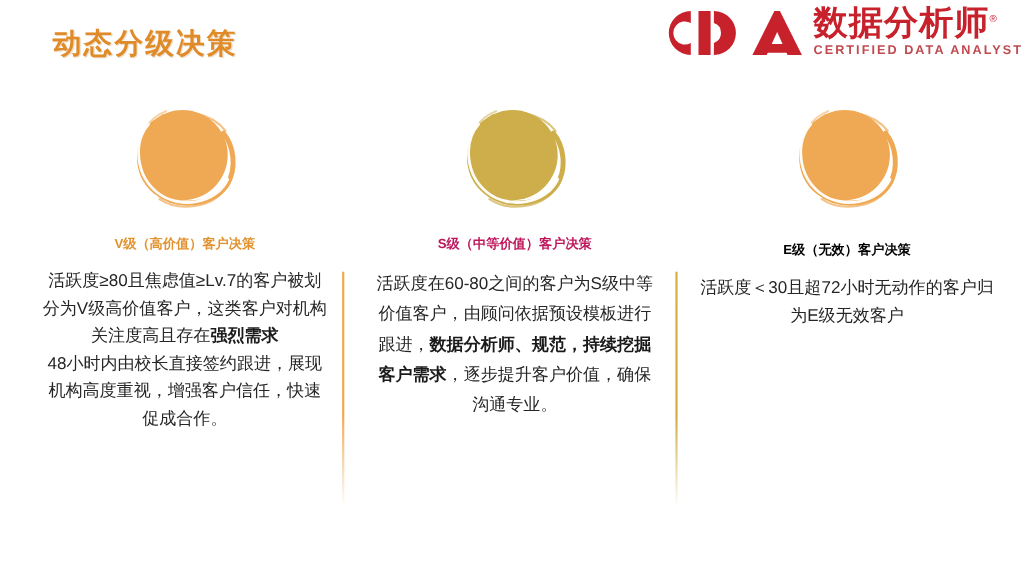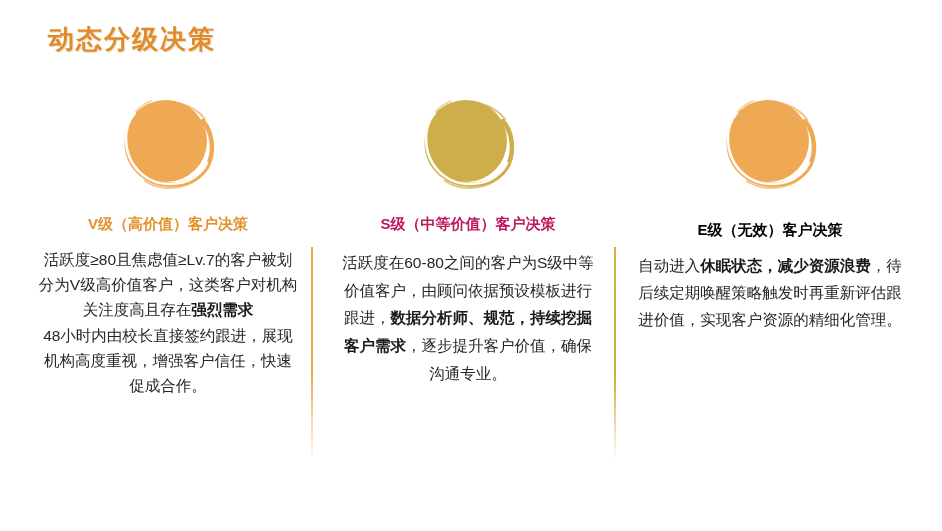--- a/index.html
+++ b/index.html
@@ -102,21 +102,21 @@
     height: 105px;
     display: flex;
     align-items: flex-start;
     justify-content: center;
   }
   .badge {
     display: block;
   }
 
   .col-heading {
-    font-size: 15px;
+    font-size: 12px;
     font-weight: 700;
     line-height: 1.55;
     margin: 8px auto 4px;
     width: 258px;
   }
   .col-1 .col-heading { color: #E2922F; }
   .col-2 .col-heading { color: #be185d; }
   .col-3 .col-heading { color: #000000; }
 
   .col-body {
@@ -153,20 +153,37 @@
     background: linear-gradient(to bottom, #D4B23F 0%, #D0AD3E 62%, rgba(208,173,62,0.05) 100%);
   }
 </style>
 </head>
 <body>
 
 <div class="slide">
 
   <div class="slide-title">动态分级决策</div>
 
+  <div class="logo">
+    <span class="logo-mark">
+      <svg width="148" height="52" viewBox="0 0 148 52" aria-hidden="true">
+
+        <path d="M40 6 A20 20 0 1 0 40 46 L40 35 A10.5 10.5 0 1 1 40 17 Z" fill="#C7212C"></path>
+
+        <path d="M47 6 L58 6 L58 46 L47 46 Z M61 6 L61 17 A9.5 9.5 0 0 1 61 35 L61 46 A20 20 0 0 0 61 6 Z" fill="#C7212C"></path>
+
+        <path d="M96 46 L116 6 L121 6 L141 46 L128 46 L118.5 25 L109 46 Z" fill="#C7212C"></path>
+        <path d="M112 36 L125 36 L129 44 L108 44 Z" fill="#C7212C"></path>
+      </svg>
+    </span>
+    <span class="logo-right">
+      <span class="logo-cn"><span>数据分析师</span><span class="logo-reg">®</span></span>
+      <span class="logo-en">CERTIFIED DATA ANALYST</span>
+    </span>
+  </div>
 
   <div class="columns">
 
     <div class="col col-1">
       <div class="badge-wrap">
         <span class="badge">
           <svg width="106" height="104" viewBox="0 0 106 104" aria-hidden="true">
             <circle cx="51" cy="46" r="41" fill="#EFA954"></circle>
             <path d="M26 16 C8 30, 6 62, 26 79 C46 96, 80 92, 92 72 C100 58, 98 38, 88 26" fill="none" stroke="#EFA954" stroke-width="4.5" stroke-linecap="round"></path>
             <path d="M33 10 C14 22, 8 54, 24 74 C42 96, 82 94, 94 70" fill="none" stroke="#EFA954" stroke-width="2.4" stroke-linecap="round" opacity="0.85"></path>
@@ -213,21 +230,21 @@
             <path d="M33 10 C14 22, 8 54, 24 74 C42 96, 82 94, 94 70" fill="none" stroke="#EFA954" stroke-width="2.4" stroke-linecap="round" opacity="0.85"></path>
             <path d="M30 86 C48 98, 78 94, 90 76" fill="none" stroke="#EFA954" stroke-width="2" stroke-linecap="round" opacity="0.7"></path>
             <path d="M31 12 C50 2, 78 8, 90 24" fill="none" stroke="#EFA954" stroke-width="2" stroke-linecap="round" opacity="0.7"></path>
             <path d="M12 46 C10 28, 20 12, 36 6" fill="none" stroke="#EFA954" stroke-width="1.8" stroke-linecap="round" opacity="0.55"></path>
             <path d="M20 18 C6 34, 8 64, 28 80 C48 96, 82 90, 92 68" fill="none" stroke="#FFFFFF" stroke-width="2.6" stroke-linecap="round" opacity="0.95"></path>
           </svg>
         </span>
       </div>
       <div class="col-heading">E级（无效）客户决策</div>
       <div class="col-body">
-        <p><span>自动进入</span><b>休眠状态，减少资源浪费</b><span>，待后续定期唤醒策略触发时再重新评估跟进价值，实现客户资源的精细化管理。</span></p>
+        <p>活跃度＜30且超72小时无动作的客户归为E级无效客户</p>
       </div>
     </div>
 
   </div>
 
   <div class="divider divider-1"></div>
   <div class="divider divider-2"></div>
 
 </div>
 

